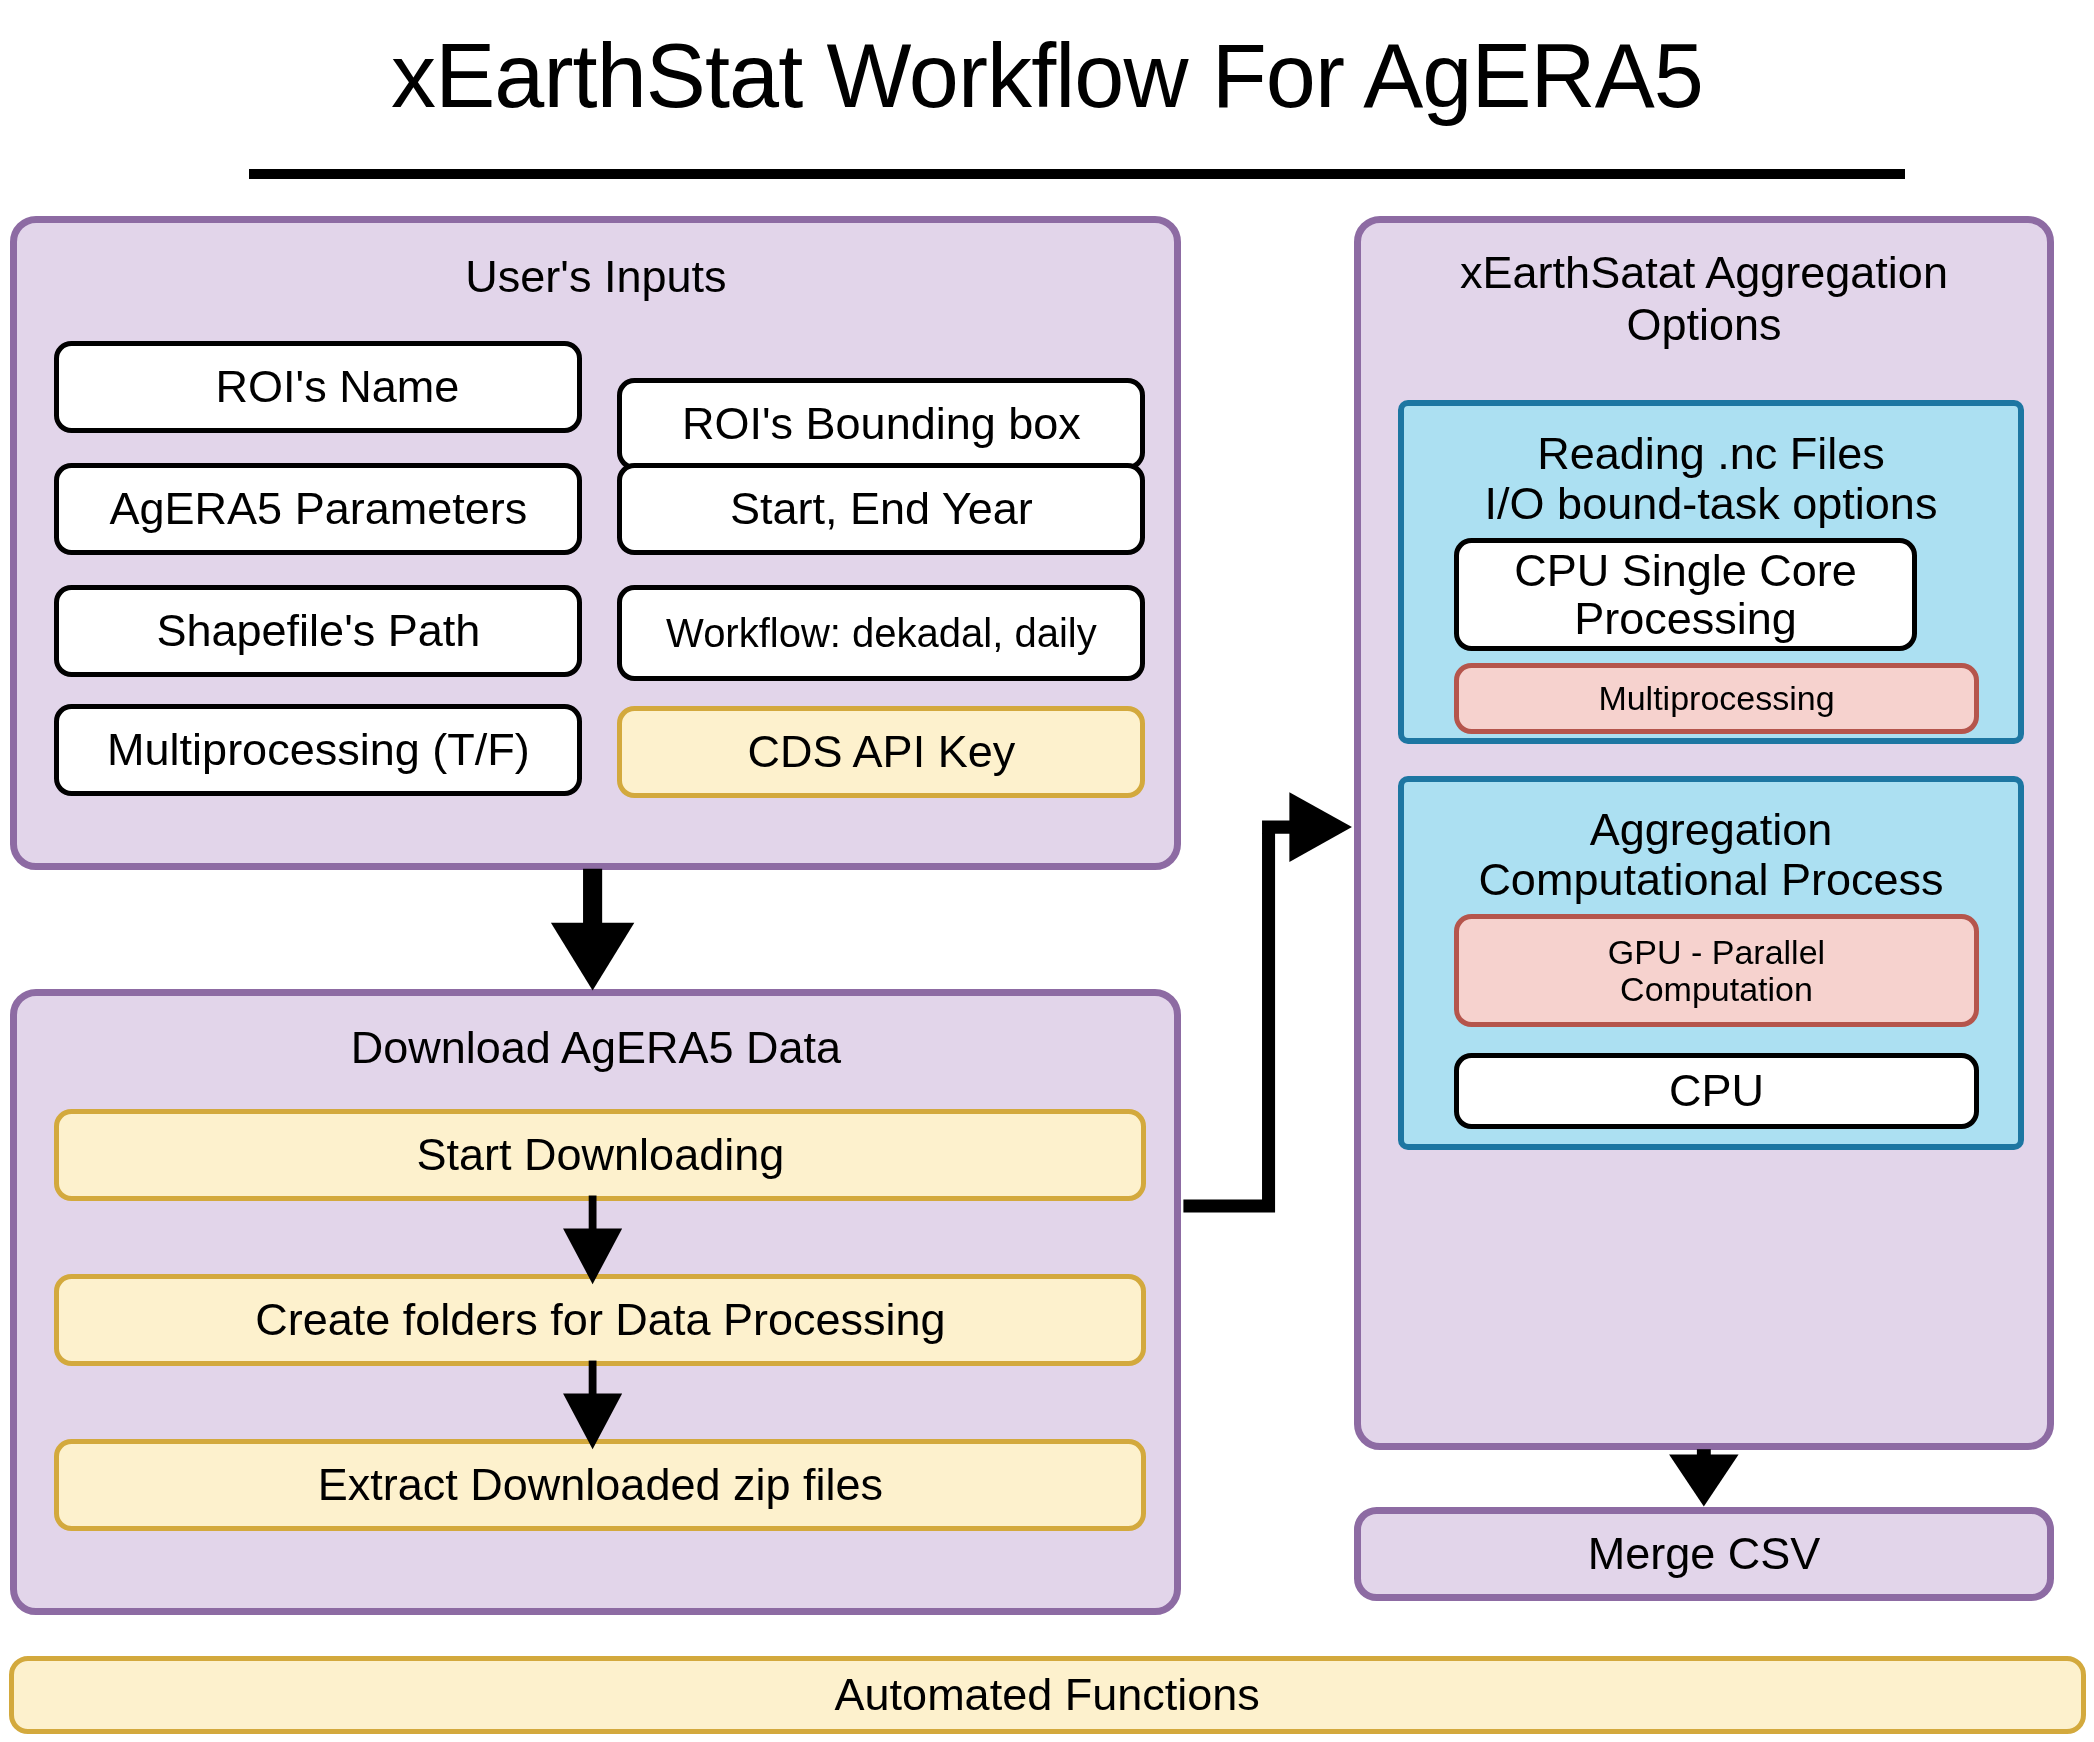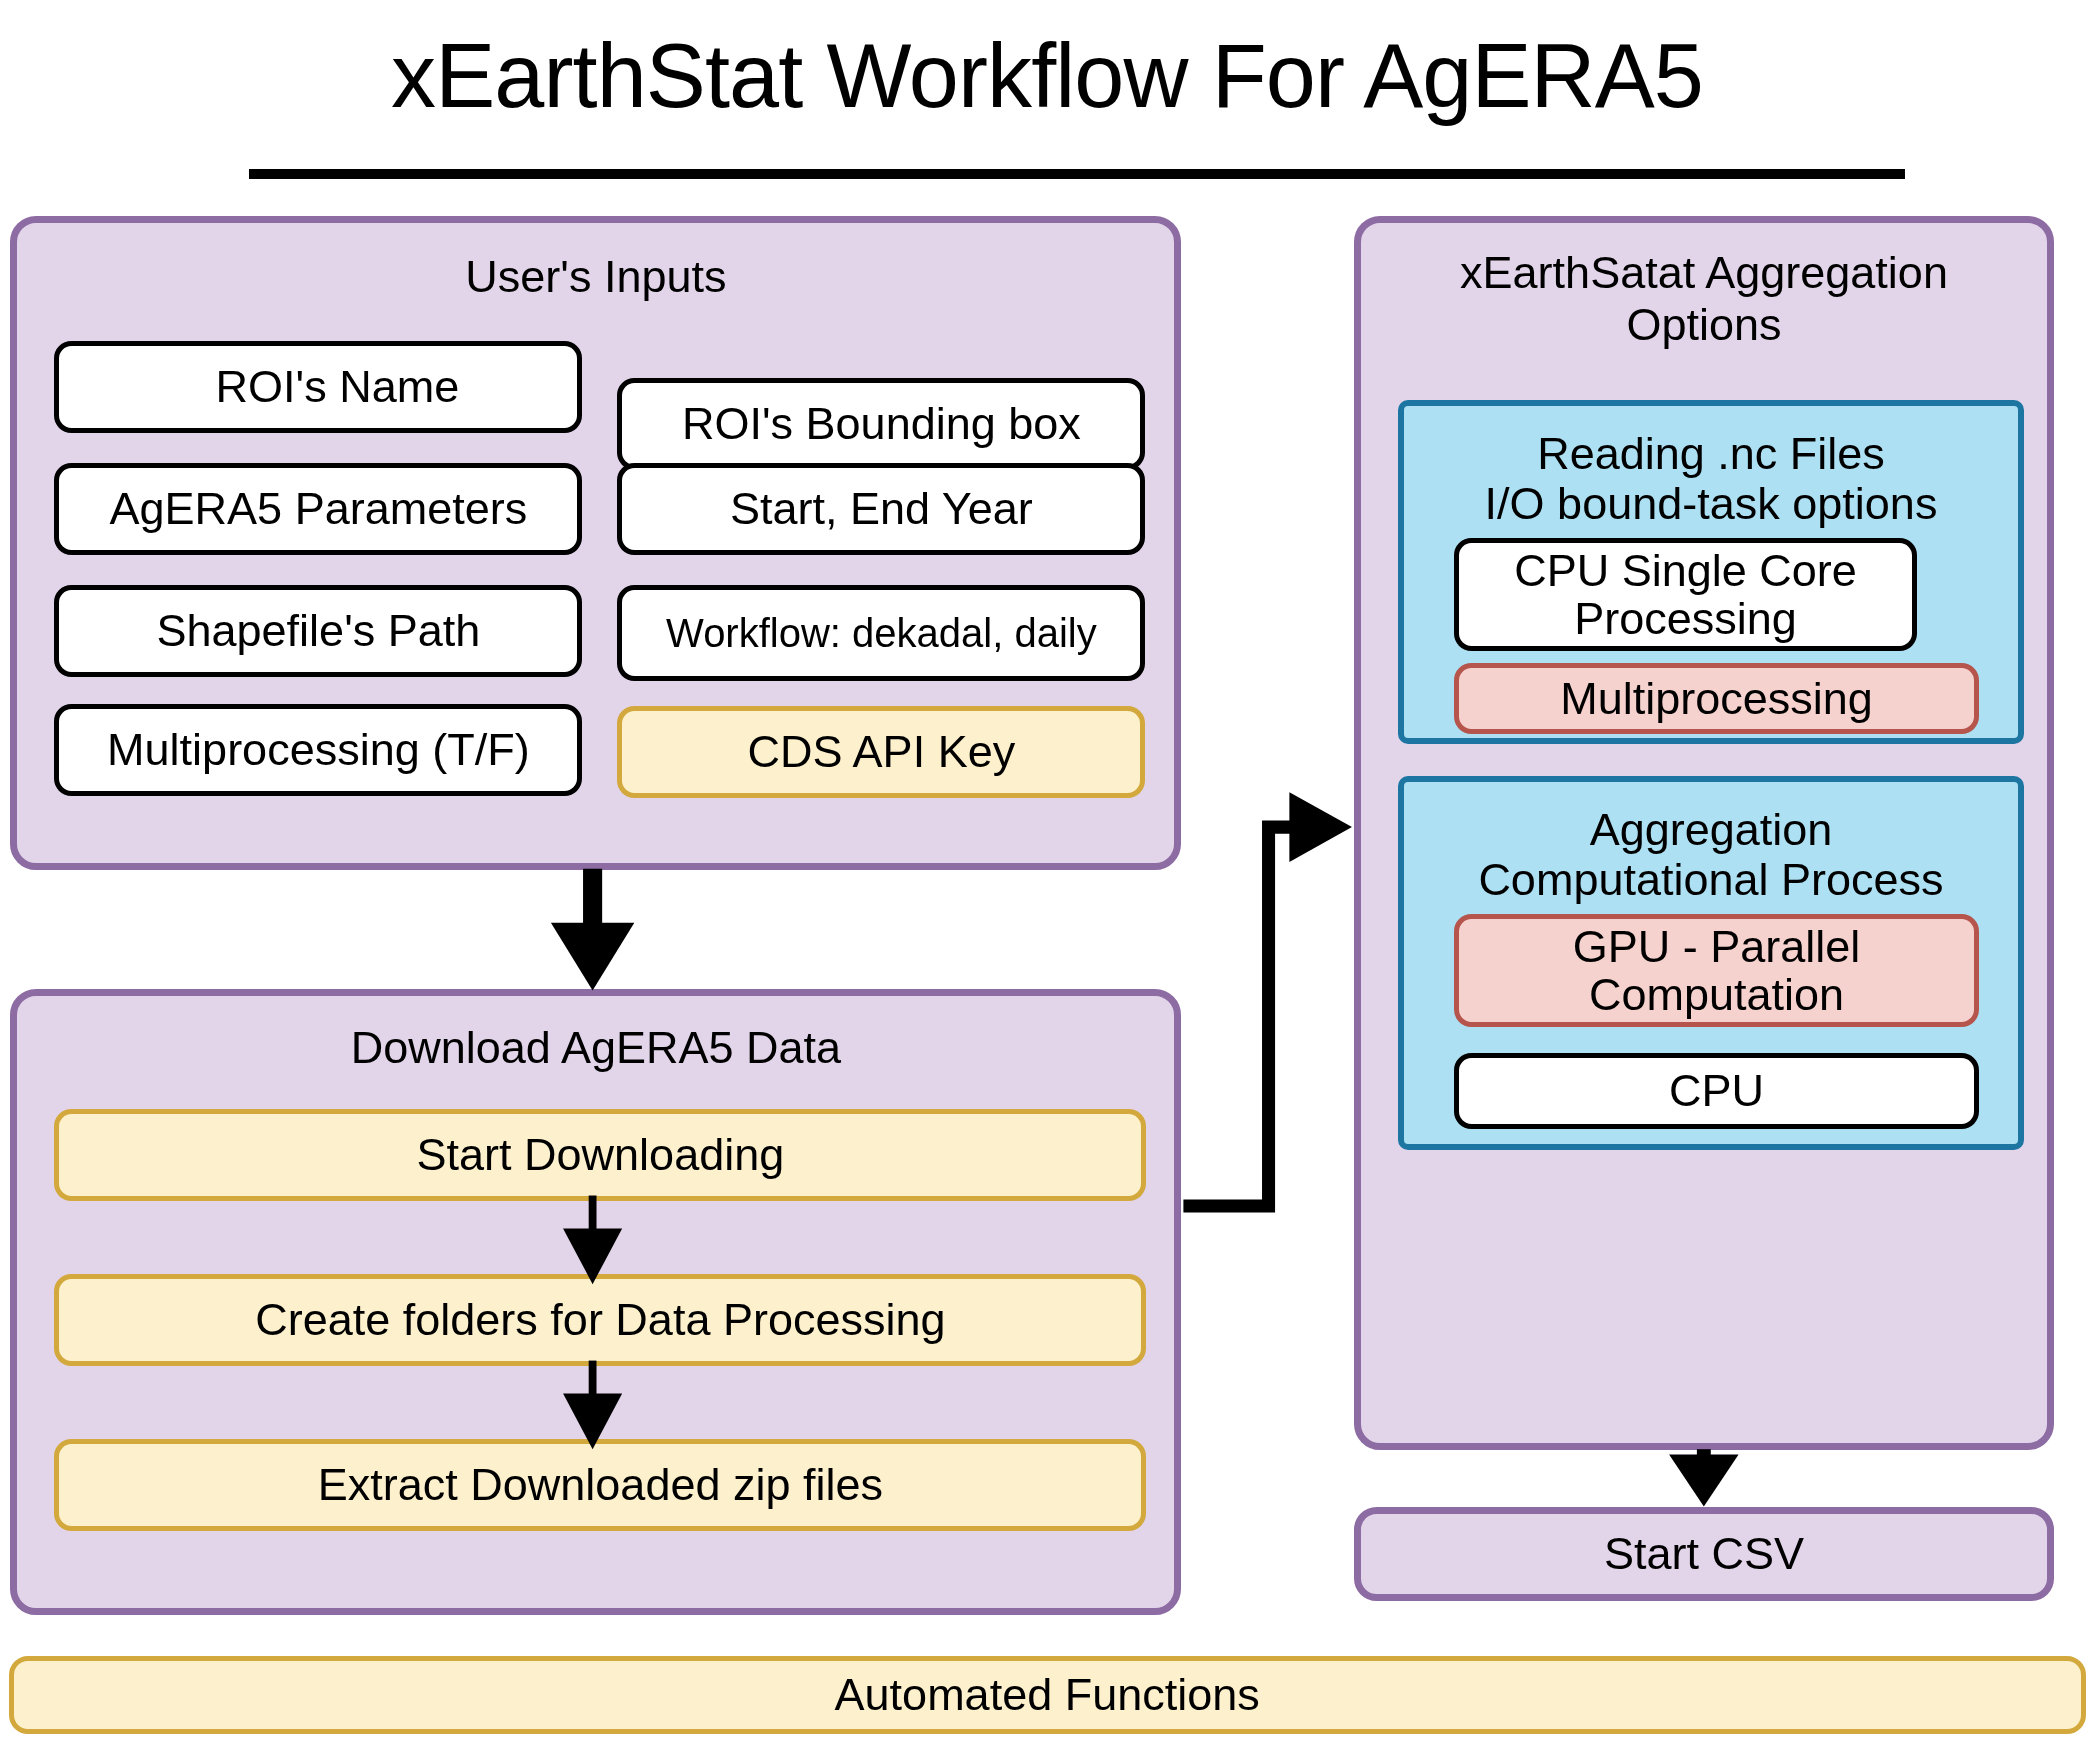--- a/index.html
+++ b/index.html
@@ -70,21 +70,21 @@
     font-size: 45px;
   }
   .box-yellow {
     background: #fdf1cd;
     border: 5.2px solid #d3a93d;
     font-size: 45px;
   }
   .box-pink {
     background: #f6d2ce;
     border: 5.2px solid #b5554c;
-    font-size: 45px;
+    font-size: 34px;
   }
   .box-purple {
     background: #e2d5ea;
     border: 7px solid #8d6ba3;
     font-size: 45px;
     border-radius: 22.6px;
   }
   .subpanel-blue {
     position: absolute;
     box-sizing: border-box;
@@ -191,21 +191,21 @@
       <span>GPU - Parallel</span>
       <span>Computation</span>
     </div>
     <div class="box box-white" style="left:50px; top:271px; width:525px; height:76px;">
       <span>CPU</span>
     </div>
   </div>
 </div>
 
 <div class="box box-purple" style="left:1354px; top:1507px; width:700px; height:94px;">
-  <span>Start CSV</span>
+  <span>Merge CSV</span>
 </div>
 
 <div class="box box-yellow" style="left:8.7px; top:1656px; width:2077px; height:78px; border-radius:19px;">
   <span>Automated Functions</span>
 </div>
 
 <svg id="arrow-layer" viewBox="0 0 2410 2005" xmlns="http://www.w3.org/2000/svg">
 
   <g>
     <line x1="682" y1="1000" x2="682" y2="1098" stroke="#000000" stroke-width="22"></line>

